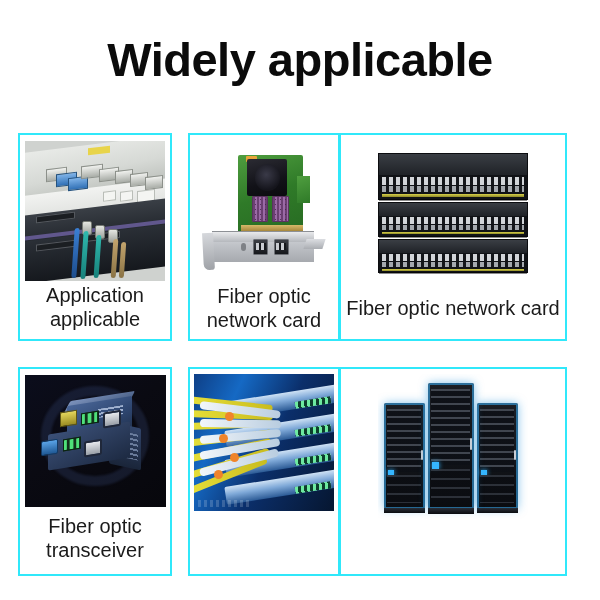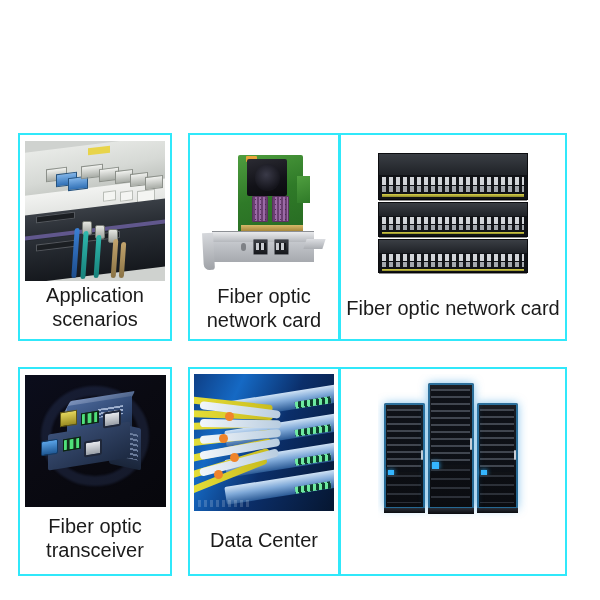--- a/index.html
+++ b/index.html
@@ -382,20 +382,21 @@
   .rack .base{
     position:absolute; left:0; bottom:-4%; width:100%; height:5%;
     background:linear-gradient(180deg,#2a2f38,#090b0f);
   }
 </style>
 </head>
 <body>
 
 <div class="page">
 
+  <div class="page-title">Widely applicable</div>
 
   <div class="grid">
 
     <div class="cell c1">
       <div class="photo p1">
         <div class="topplate"></div>
         <div class="yellowtag"></div>
         <div class="midplate"></div>
         <div class="whitebox" style="left:56%;top:36%;width:9%;height:7%;"></div>
         <div class="whitebox" style="left:68%;top:36%;width:9%;height:7%;"></div>
@@ -416,21 +417,21 @@
         <div class="port" style="left:42%;top:66%;width:26%;"></div>
         <div class="conn" style="left:41%;top:57%;"></div>
         <div class="conn" style="left:50%;top:60%;"></div>
         <div class="conn" style="left:59%;top:63%;"></div>
         <div class="cable teal" style="left:41%;top:64%;height:34%;"></div>
         <div class="cable blue" style="left:34%;top:62%;height:36%;"></div>
         <div class="cable teal" style="left:50%;top:67%;height:31%;"></div>
         <div class="cable tan" style="left:62%;top:70%;height:28%;"></div>
         <div class="cable tan" style="left:68%;top:72%;height:26%;"></div>
       </div>
-      <div class="caption">Application scenarios</div>
+      <div class="caption">Application applicable</div>
     </div>
 
     <div class="cell c2">
       <div class="photo p2">
         <div class="pcb"></div>
         <div class="pcb-notch"></div>
         <div class="orange"></div>
         <div class="heatsink"></div>
         <div class="sfpcage a">
             <div class="sfpdots"></div>
@@ -527,21 +528,20 @@
         <div class="wcable" style="top:57%;transform:rotate(-10deg);"></div>
         <div class="wcable" style="top:69%;transform:rotate(-15deg);"></div>
 
         <div class="wtip" style="left:22%;top:28%;"></div>
         <div class="wtip" style="left:18%;top:44%;"></div>
         <div class="wtip" style="left:26%;top:58%;"></div>
         <div class="wtip" style="left:14%;top:70%;"></div>
 
         <div class="watermark"></div>
       </div>
-      <div class="caption">Data Center</div>
     </div>
 
     <div class="cell c6">
       <div class="photo p6">
         <div class="rack left">
           <div class="slots"></div>
           <div class="blueled"></div>
           <div class="slots2"></div>
           <div class="handle"></div>
           <div class="glow"></div>

